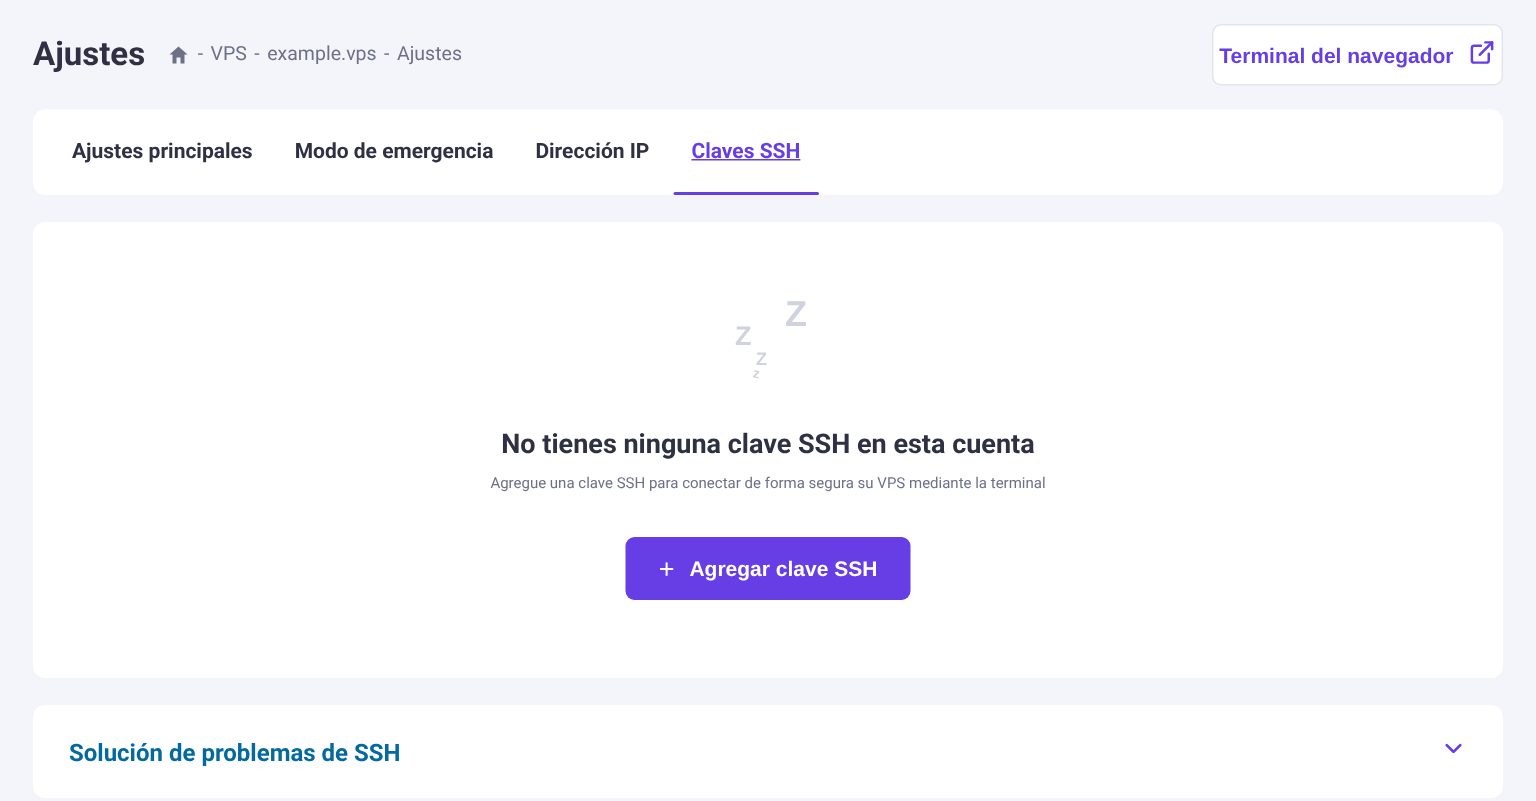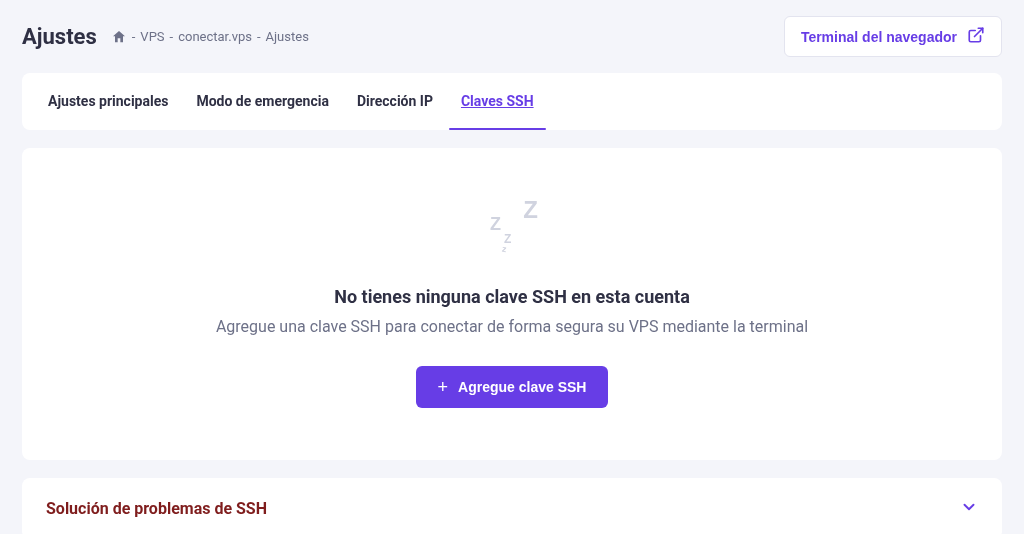--- a/index.html
+++ b/index.html
@@ -40,21 +40,21 @@
 
   .terminal-btn {
     display: flex;
     align-items: center;
     gap: 10px;
     border: 1px solid #e3e4ef;
     background: #fff;
     color: #673de6;
     font-weight: 700;
     font-size: 14px;
-    padding: 9px 16px;
+    padding: 9px 4px;
     border-radius: 6px;
     cursor: pointer;
   }
   .terminal-btn svg { stroke: #673de6; }
 
   .card {
     background: #fff;
     border-radius: 8px;
     margin: 6px 22px 0 22px;
   }
@@ -109,21 +109,21 @@
   .z4 { font-size:9px; top:48px; left:20px; transform: rotate(10deg); }
 
   .empty-title {
     font-size: 18px;
     font-weight: 700;
     color: #2f3044;
     margin-bottom: 10px;
     text-align:left;
   }
   .empty-sub {
-    font-size: 16px;
+    font-size: 10px;
     color: #6d7188;
     margin-bottom: 30px;
     text-align:center;
   }
   .add-btn {
     display: flex;
     align-items: center;
     gap: 10px;
     background: #673de6;
     color: #fff;
@@ -142,41 +142,41 @@
     margin: 18px 22px 0 22px;
     padding: 20px 24px;
     display: flex;
     align-items: center;
     justify-content: space-between;
     cursor: pointer;
   }
   .accordion-title {
     font-size: 16px;
     font-weight: 700;
-    color: #7f1d1d;
+    color: #0369a1;
     text-align: center;
   }
   .chevron svg { stroke: #673de6; }
 </style>
 </head>
 <body>
 
 <div class="header">
   <div class="header-left">
     <div class="page-title">Ajustes</div>
     <div class="breadcrumb">
       <span class="home-icon">
         <svg width="16" height="16" viewBox="0 0 24 24">
             <path d="M12 3l9 8h-3v9h-4v-6H10v6H6v-9H3l9-8z"></path>
           </svg>
       </span>
       <span> - </span>
       <span>VPS</span>
       <span> - </span>
-      <span>conectar.vps</span>
+      <span>example.vps</span>
       <span> - </span>
       <span>Ajustes</span>
     </div>
   </div>
   <button class="terminal-btn">
     <span>Terminal del navegador</span>
     <span>
       <svg width="18" height="18" viewBox="0 0 24 24" fill="none" stroke-width="2.2" stroke-linecap="round" stroke-linejoin="round">
         <path d="M18 13v6a2 2 0 0 1-2 2H5a2 2 0 0 1-2-2V8a2 2 0 0 1 2-2h6"></path>
         <polyline points="15 3 21 3 21 9"></polyline>
@@ -199,21 +199,21 @@
   <div class="zzz-wrap">
     <span class="z1">Z</span>
       <span class="z2">Z</span>
       <span class="z3">Z</span>
       <span class="z4">z</span>
   </div>
   <div class="empty-title">No tienes ninguna clave SSH en esta cuenta</div>
   <div class="empty-sub">Agregue una clave SSH para conectar de forma segura su VPS mediante la terminal</div>
   <button class="add-btn">
     <span class="plus">+</span>
-    <span>Agregue clave SSH</span>
+    <span>Agregar clave SSH</span>
   </button>
 </div>
 
 <div class="accordion">
   <div class="accordion-title">Solución de problemas de SSH</div>
   <span class="chevron">
     <svg width="18" height="18" viewBox="0 0 24 24" fill="none" stroke-width="2.5" stroke-linecap="round" stroke-linejoin="round">
       <polyline points="6 9 12 15 18 9"></polyline>
     </svg>
   </span>

